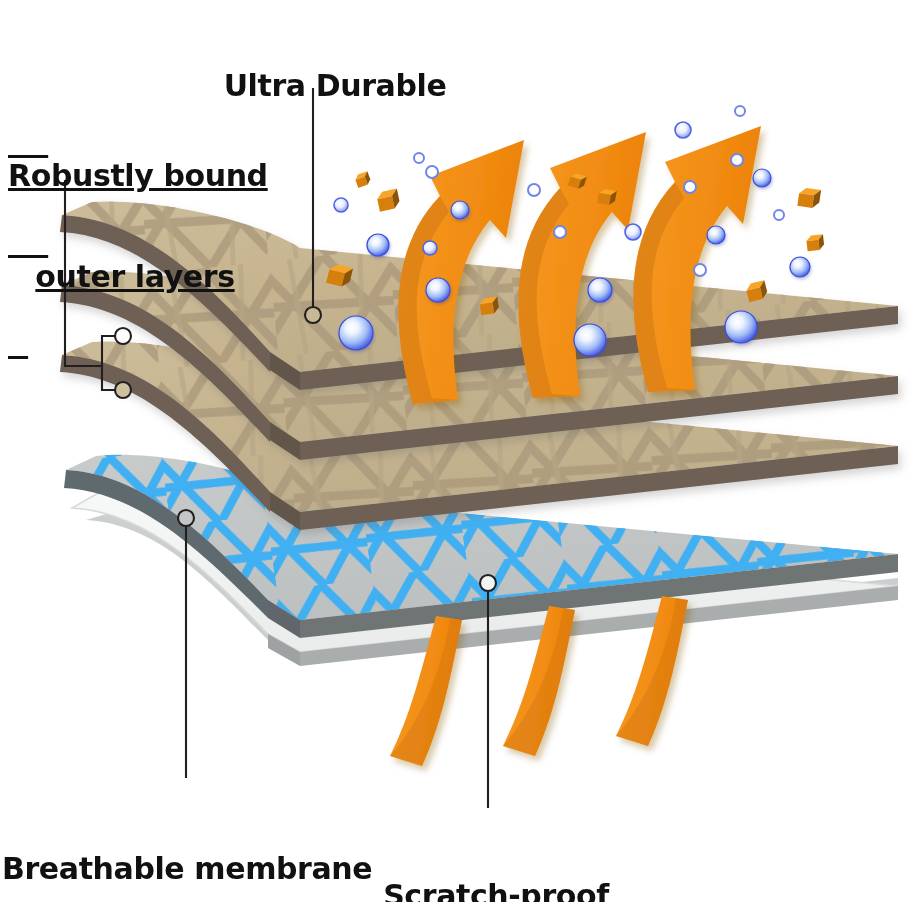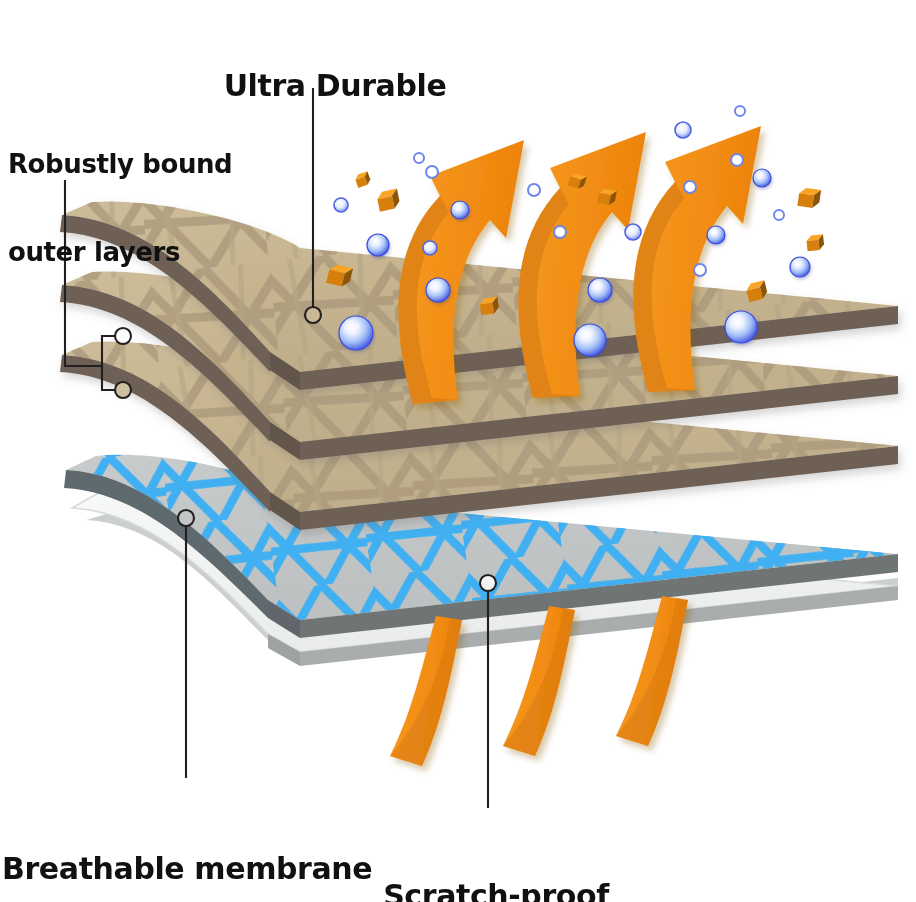--- a/index.html
+++ b/index.html
@@ -43,23 +43,25 @@
     top: 2px;
     width: 290px;
     text-align: center;
     font-size: 30px;
   }
   #label-left {
     left: 8px;
     top: 92px;
     width: 280px;
     text-align: left;
-    font-size: 26px;
+    font-size: 30px;
+    text-decoration: underline;
   }
   #label-left .line2 {
+    text-align: center;
     padding-right: 26px;
   }
   #label-membrane {
     left: 2px;
     top: 785px;
     width: 360px;
     text-align: center;
     font-size: 30px;
   }
   #label-inner {

